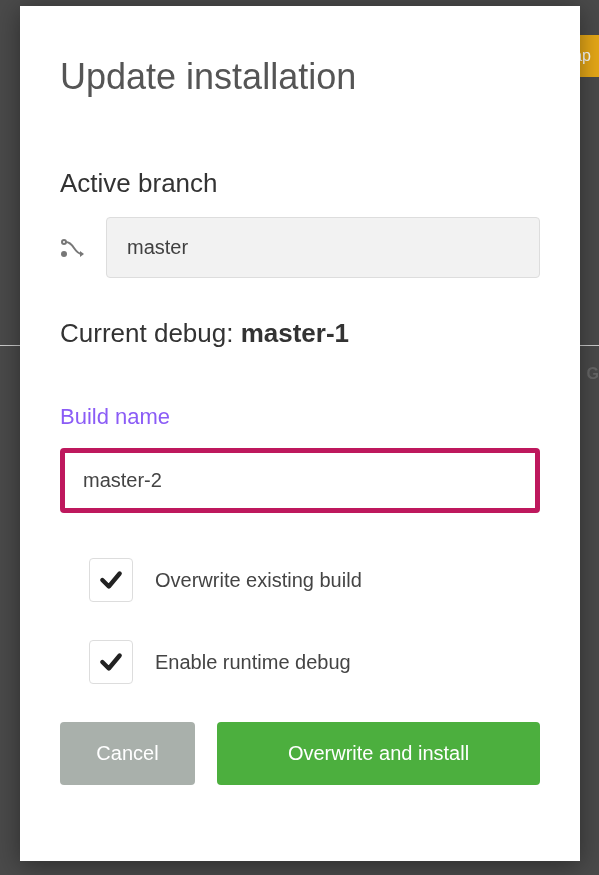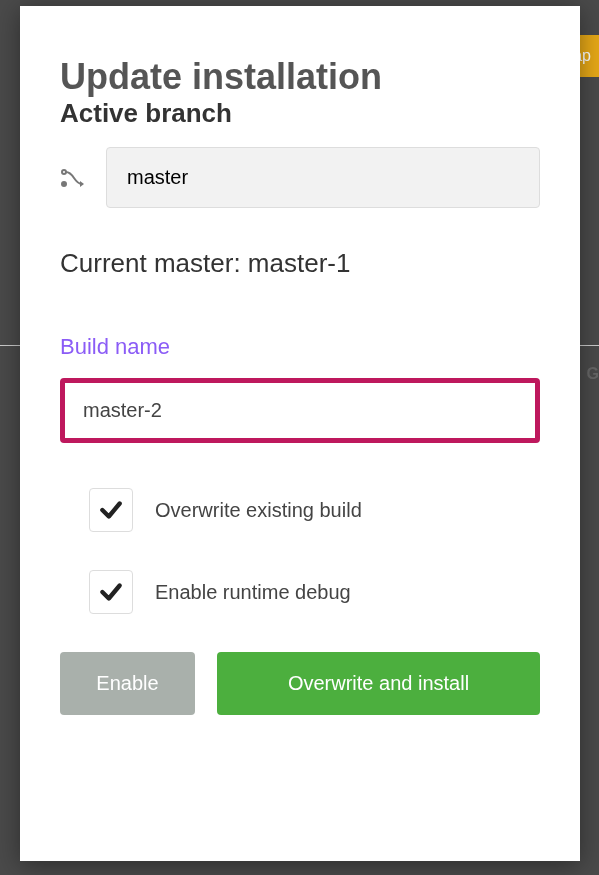--- a/index.html
+++ b/index.html
@@ -42,26 +42,27 @@
       left: 20px;
       top: 6px;
       width: 560px;
       height: 855px;
       background: #fff;
       box-shadow: 0 4px 24px rgba(0,0,0,0.4);
       padding: 50px 40px 40px 40px;
     }
     .modal-title {
       font-size: 36px;
-      font-weight: 700;
+      font-weight: 400;
       color: #555;
+      margin-bottom: 70px;
     }
     .section-label {
       font-size: 26px;
-      font-weight: 700;
+      font-weight: 400;
       color: #333;
       margin-bottom: 18px;
     }
     .branch-row {
       display: flex;
       align-items: center;
       gap: 18px;
       margin-bottom: 40px;
     }
     .branch-icon {
@@ -69,33 +70,33 @@
       height: 24px;
       flex-shrink: 0;
     }
     .branch-select {
       flex: 1;
       background: #f2f2f2;
       border: 1px solid #ddd;
       border-radius: 4px;
       padding: 18px 20px;
       font-size: 20px;
-      color: #000000;
+      color: #404040;
       cursor: pointer;
     }
     .current-build-row {
       font-size: 26px;
       color: #333;
       margin-bottom: 55px;
     }
     .current-build-label {
       font-weight: 400;
     }
     .current-build-value {
-      font-weight: 400;
+      font-weight: 700;
     }
     .field-label {
       font-size: 22px;
       color: #8b5cf6;
       font-weight: 400;
       margin-bottom: 18px;
     }
     .text-input {
       width: 100%;
       border: 5px solid #be185d;
@@ -167,21 +168,21 @@
     <svg class="branch-icon" viewBox="0 0 28 24" fill="none" stroke="#777" stroke-width="2">
       <circle cx="4" cy="6" r="2"></circle>
       <circle cx="4" cy="18" r="2" fill="#777"></circle>
       <path d="M6 6 C 14 6, 14 18, 22 18"></path>
       <path d="M20 15 L24 18 L20 21" fill="#777" stroke="none"></path>
     </svg>
     <div class="branch-select">master</div>
   </div>
 
   <div class="current-build-row">
-    <span class="current-build-label">Current master: </span><span class="current-build-value">master-1</span>
+    <span class="current-build-label">Current debug: </span><span class="current-build-value">master-1</span>
   </div>
 
   <div class="field-label">Build name</div>
   <input type="text" class="text-input" value="master-2" style="">
 
   <div class="checkbox-row">
     <div class="checkbox-box">
       <svg width="26" height="26" viewBox="0 0 24 24">
           <path d="M4 12 L10 18 L20 6" stroke="#222" stroke-width="4" fill="none" stroke-linecap="round" stroke-linejoin="round"></path>
         </svg>
@@ -192,16 +193,16 @@
   <div class="checkbox-row">
     <div class="checkbox-box">
       <svg width="26" height="26" viewBox="0 0 24 24">
           <path d="M4 12 L10 18 L20 6" stroke="#222" stroke-width="4" fill="none" stroke-linecap="round" stroke-linejoin="round"></path>
         </svg>
     </div>
     <span class="checkbox-label">Enable runtime debug</span>
   </div>
 
   <div class="button-row">
-    <button class="btn btn-cancel">Enable</button>
+    <button class="btn btn-cancel">Cancel</button>
     <button class="btn btn-primary">Overwrite and install</button>
   </div>
 </div>
 
 </body></html>

